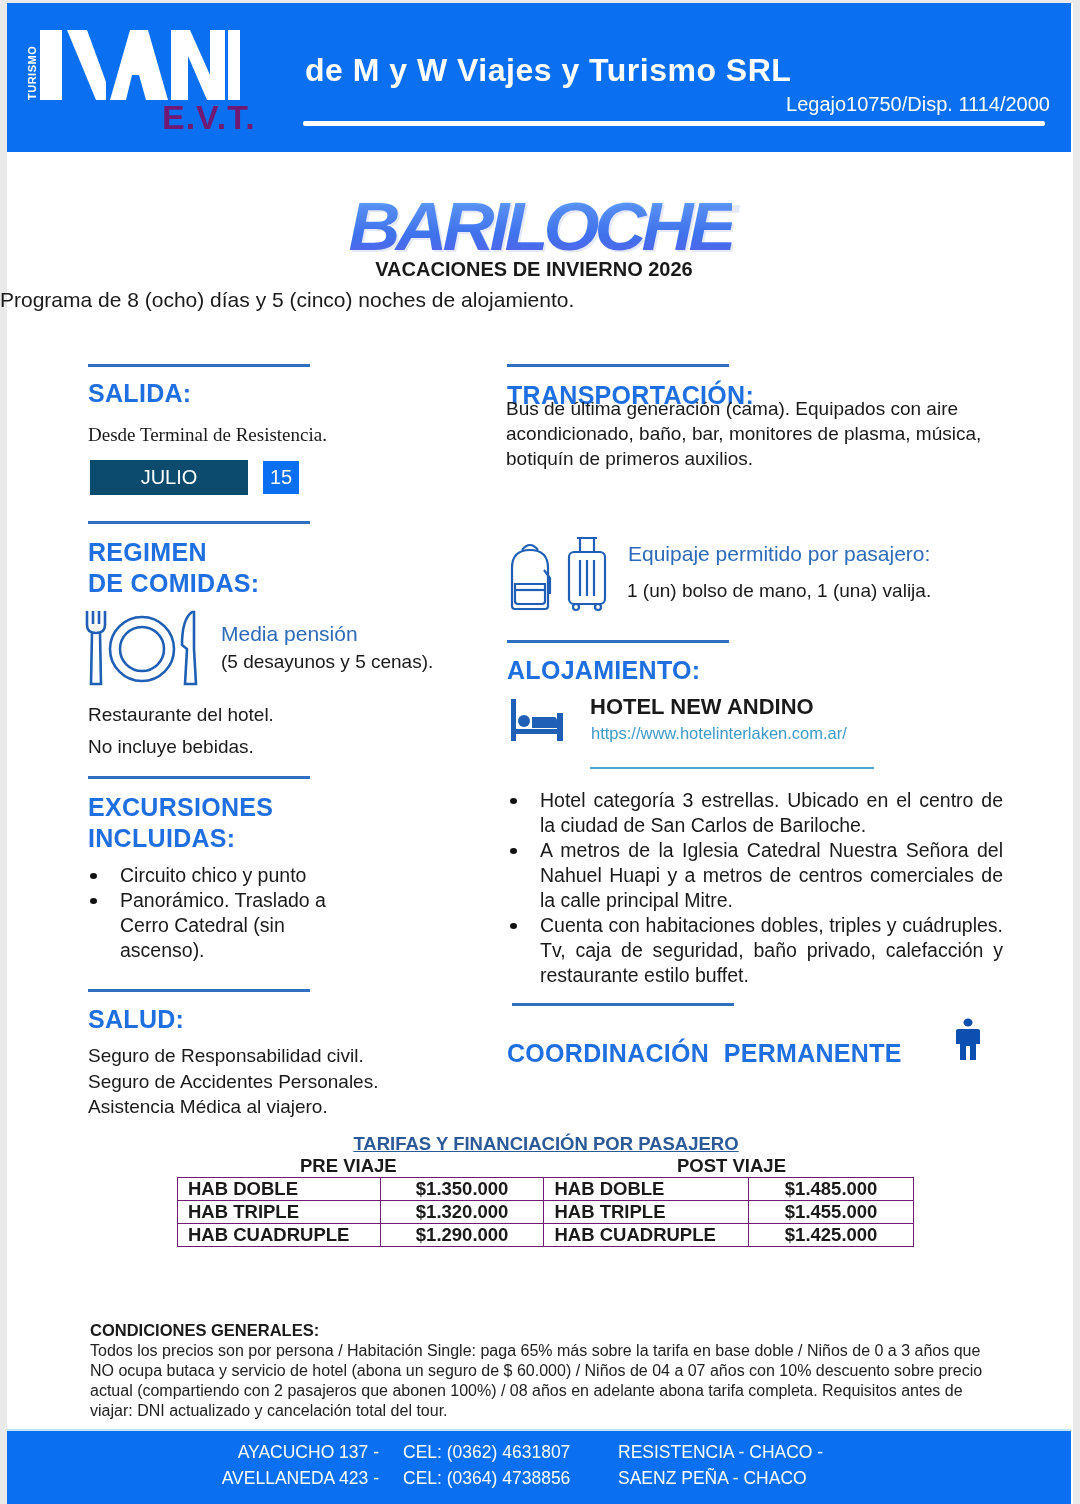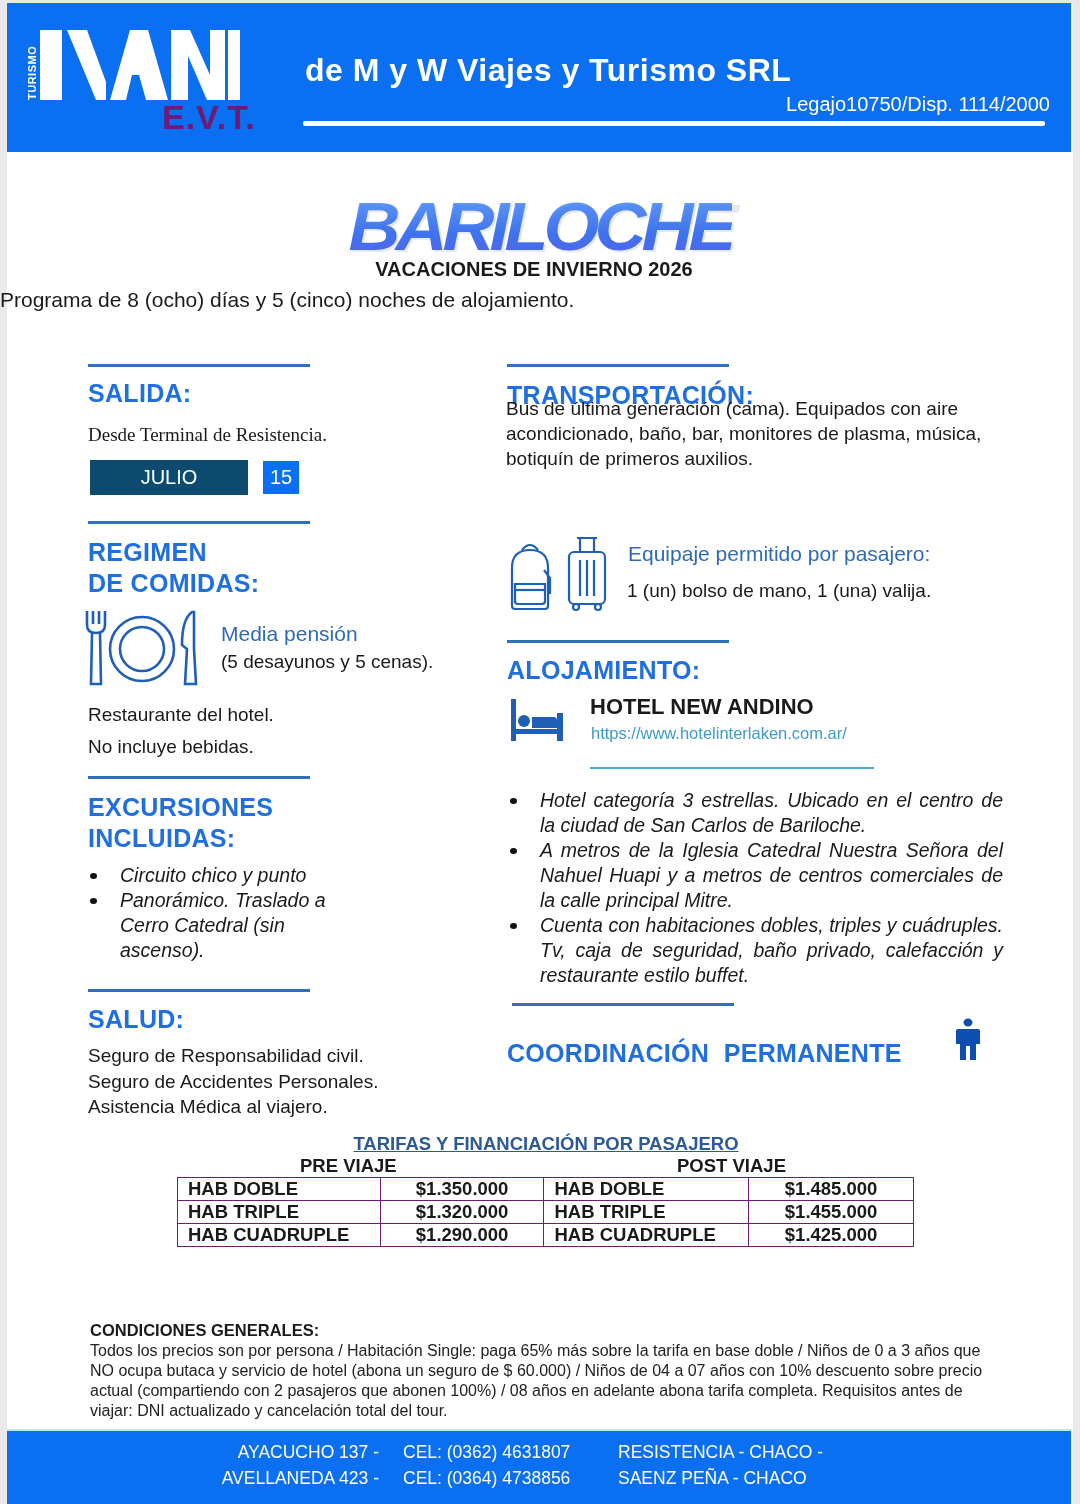--- a/index.html
+++ b/index.html
@@ -59,21 +59,21 @@
 
   .month-box {
     position:absolute; left:90px; top:460px; width:158px; height:35px; background:#0c4a6e;
     color:#fff; font-size:20px; line-height:35px; text-align:center;
   }
   .day-box {
     position:absolute; left:263px; top:461px; width:36px; height:33px; background:#0a6ff0;
     color:#fff; font-size:20px; line-height:33px; text-align:center;
   }
 
-  ul.bullets { position:absolute; margin:0; padding:0; list-style:none;font-style:italic; }
+  ul.bullets { position:absolute; margin:0; padding:0; list-style:none; }
   ul.bullets li { position:relative; padding-left:32px; font-size:19.5px; line-height:25px; }
   ul.bullets li .dot {
     position:absolute; left:2px; top:10px; width:7px; height:6px; background:#111; border-radius:50%;
   }
   .right-bullets li { text-align:justify; font-size:19.5px; line-height:24px; }
 
   .hotel-name { position:absolute; left:590px; top:694px; font-size:22px; font-weight:bold; color:#1a1a1a; }
   .hotel-url { position:absolute; left:591px; top:724px; font-size:16.5px; color:#3d9bc8; }
 
   

